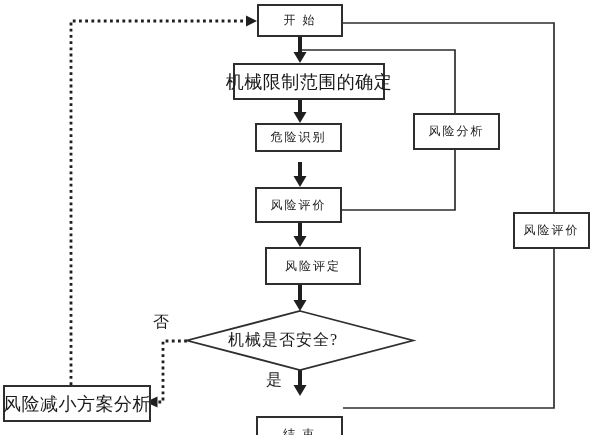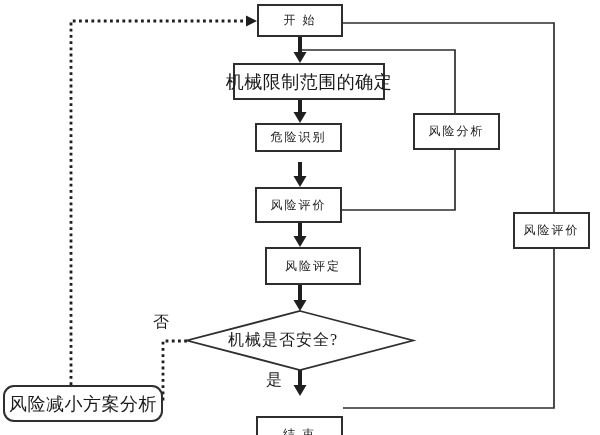--- a/index.html
+++ b/index.html
@@ -34,21 +34,21 @@
   }
   
   #node-start      { left: 257px; top: 4px;   width: 86px;  height: 33px; }
   #node-limits     { left: 233px; top: 63px;  width: 152px; height: 37px; }
   #node-hazard     { left: 255px; top: 123px; width: 87px;  height: 29px; text-align: center; }
   #node-assessment { left: 255px; top: 187px; width: 87px;  height: 36px; }
   #node-rating     { left: 265px; top: 247px; width: 96px;  height: 38px; }
   #node-end        { left: 256px; top: 396px; width: 87px;  height: 37px; margin-top: 20px; }
   #node-analysis   { left: 413px; top: 113px; width: 87px;  height: 37px; }
   #node-evaluation { left: 513px; top: 212px; width: 77px;  height: 37px; }
-  #node-reduction  { left: 3px;   top: 385px; width: 160px; height: 37px; border-radius: 11px; }
+  #node-reduction  { left: 3px;   top: 385px; width: 148px; height: 37px; }
   #label-decision  { left: 228px; top: 330px; width: 145px; text-align: left; letter-spacing: 1px; }
   #label-no        { left: 153px; top: 312px; }
   #label-yes       { left: 266px; top: 370px; }
   
   #watermark {
     position: absolute; left: 62px; top: 183px; width: 12px; height: 30px;
     color: #d9d9d9; font-size: 30px; font-weight: bold; line-height: 30px;
   }
 </style>
 </head>

